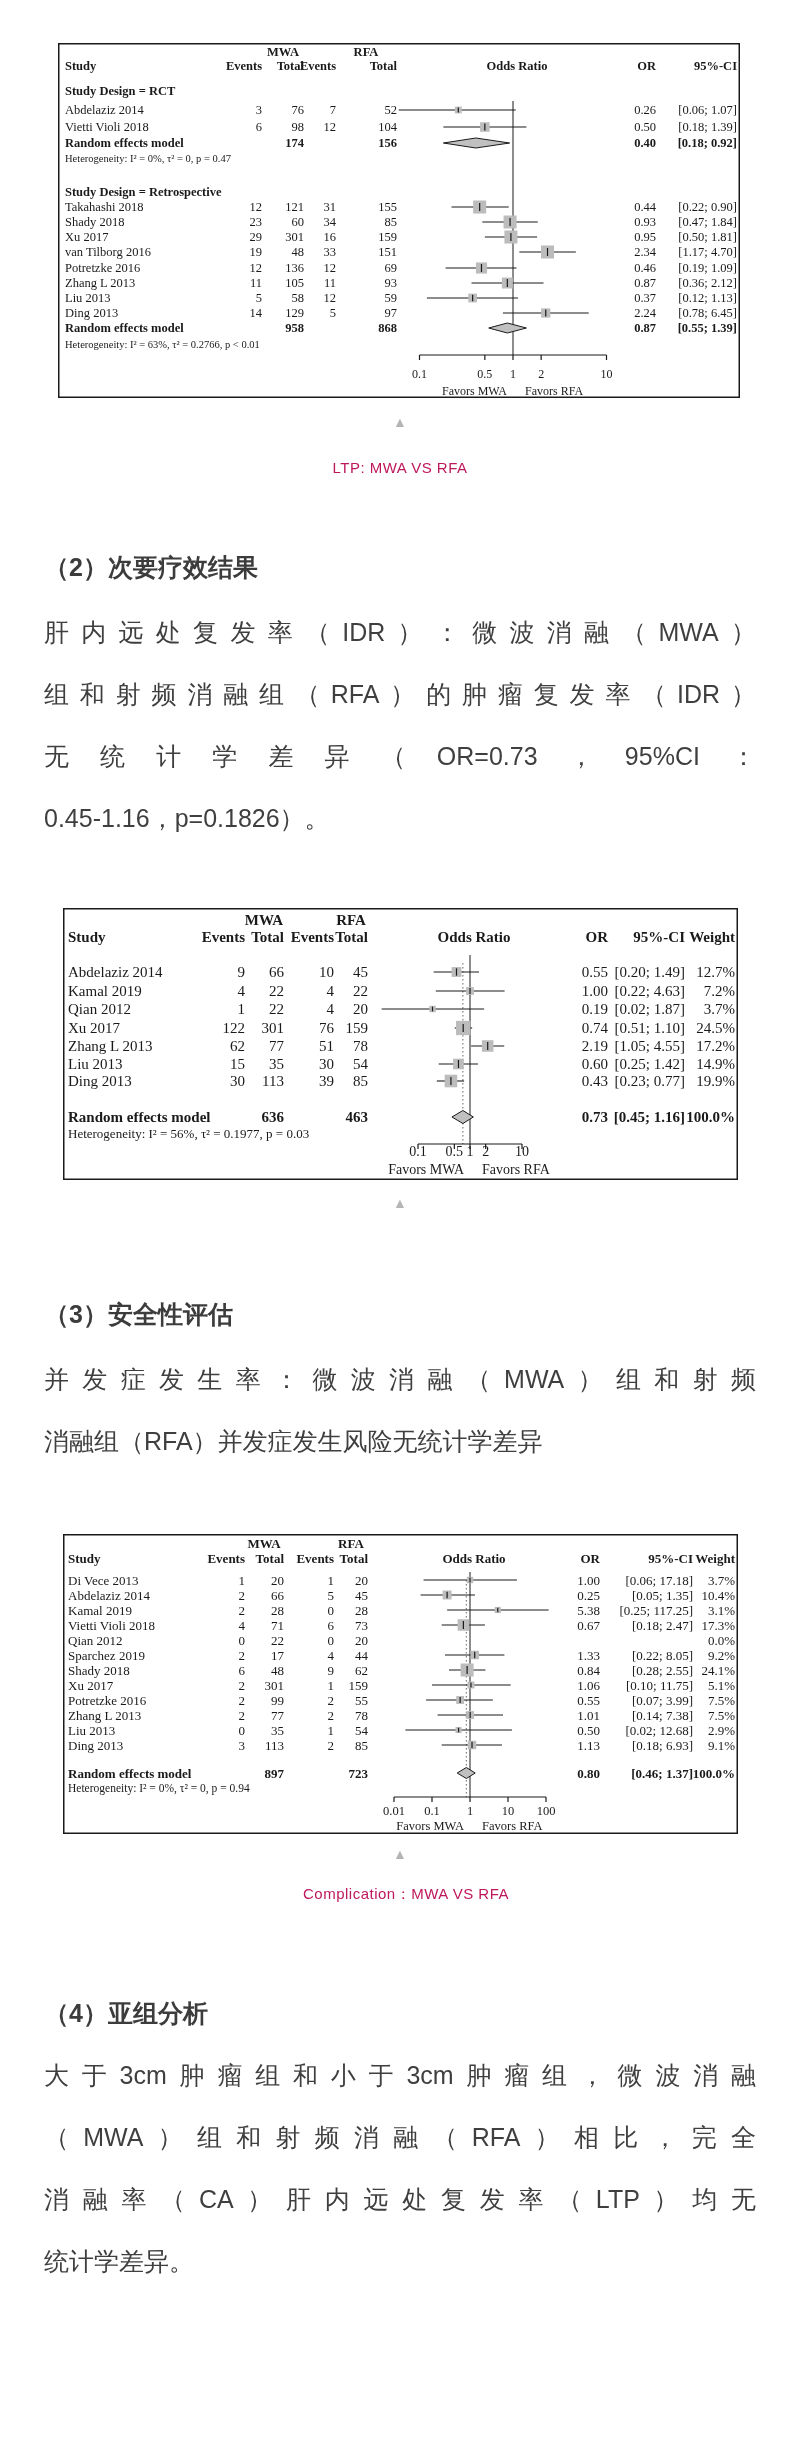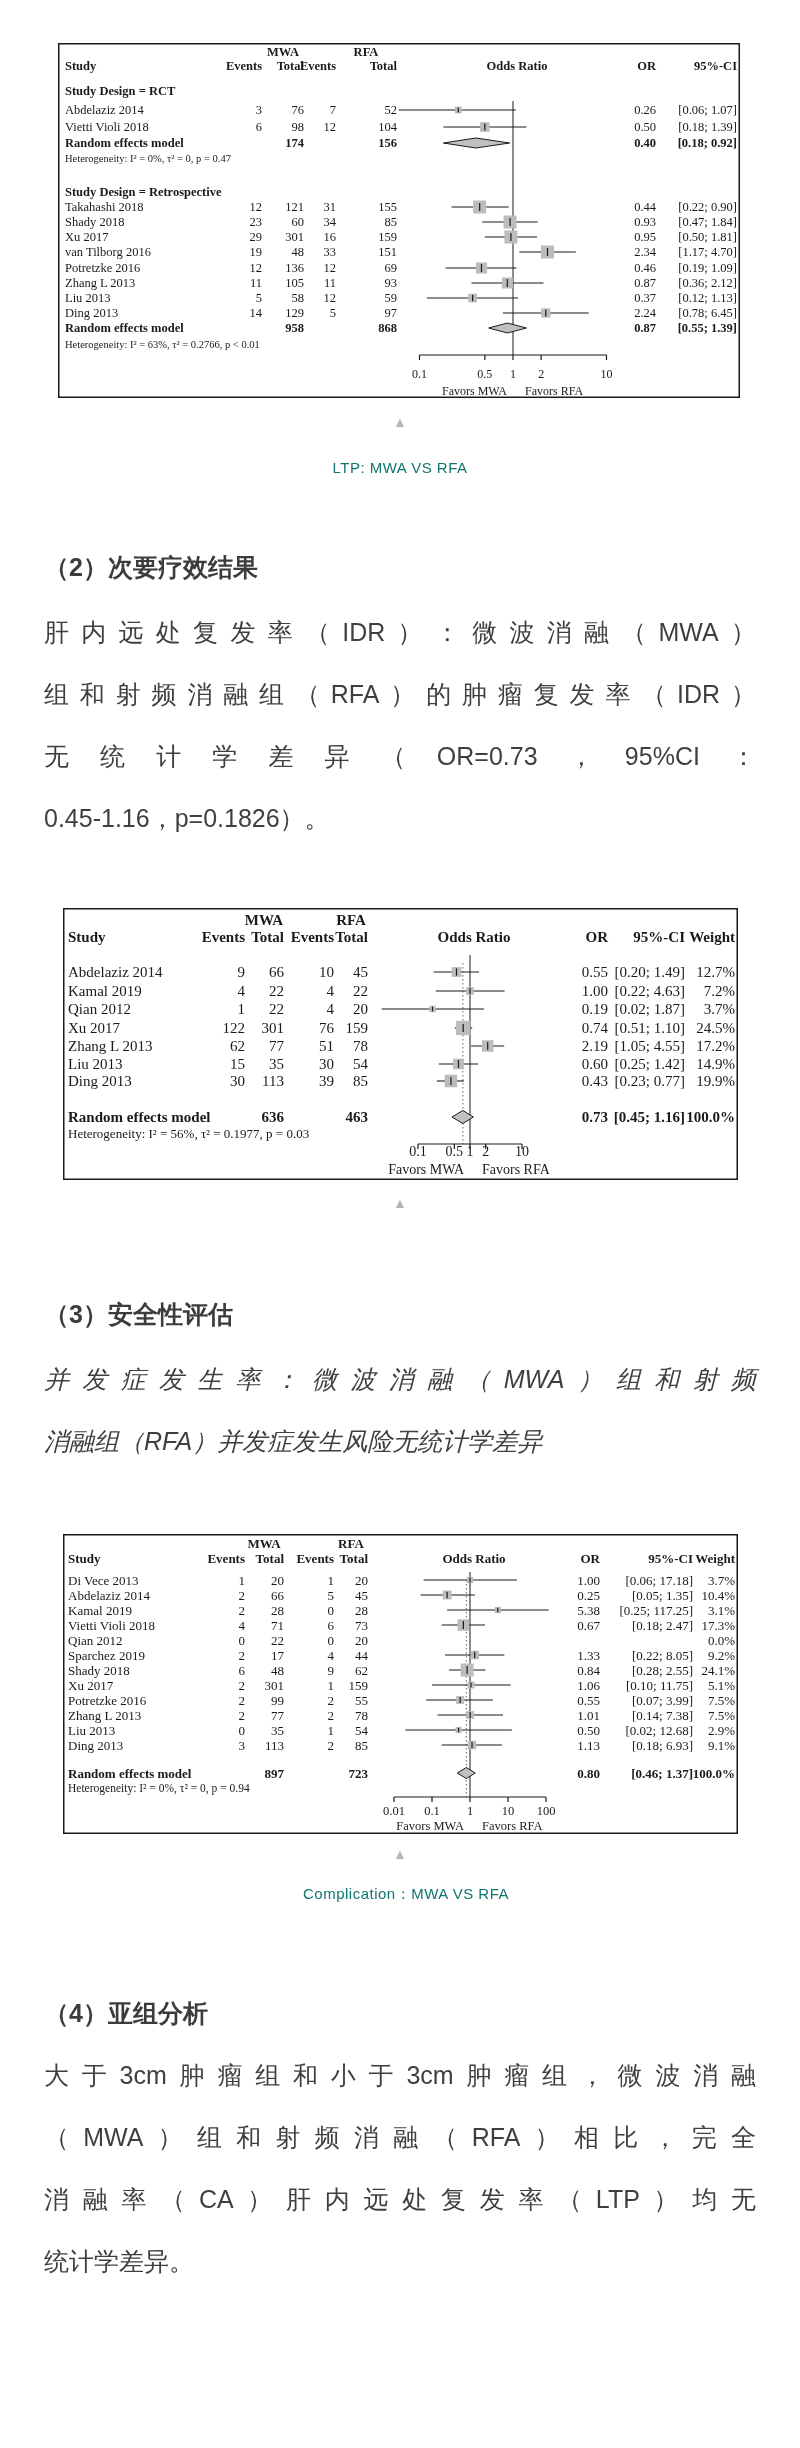--- a/index.html
+++ b/index.html
@@ -15,36 +15,36 @@
   #plot1 { margin:59px 0 0 63px; }
   #plot2 { margin:62px 0 0 63px; }
   .sep {
     text-align:center; color:#b5b5b5; font-size:14px; line-height:20px;
     user-select:none;
   }
   .sep0 { margin-top:14px; }
   .sep1 { margin-top:13px; }
   .sep2 { margin-top:10px; }
   .caption {
-    text-align:center; color:#0f766e; font-size:15px; line-height:22px;
+    text-align:center; color:#be185d; font-size:15px; line-height:22px;
     letter-spacing:0.5px;
   }
   .cap0 { margin-top:25px; }
   .cap1 { margin-top:21px; }
   .cap2 { margin-top:19px;padding-left:12px; }
   .heading {
     font-size:25px; font-weight:bold; color:#3c3c3c;
     line-height:30px; padding:0 44px;
   }
   .h-2 { margin-top:73px; }
   .h-3 { margin-top:86px; }
   .h-4 { margin-top:93px; }
   .para { padding:0 44px; overflow:hidden; }
   .p-2 { margin-top:19px; }
-  .p-3 { margin-top:19px;font-style:italic; }
+  .p-3 { margin-top:19px; }
   .p-4 { margin-top:16px; }
   .pline {
     font-size:25px; line-height:62px; color:#3f3f3f;
     text-align:justify; text-align-last:justify;
   }
   .pline:last-child { text-align-last:left; }
 </style>
 </head>
 <body>
 

